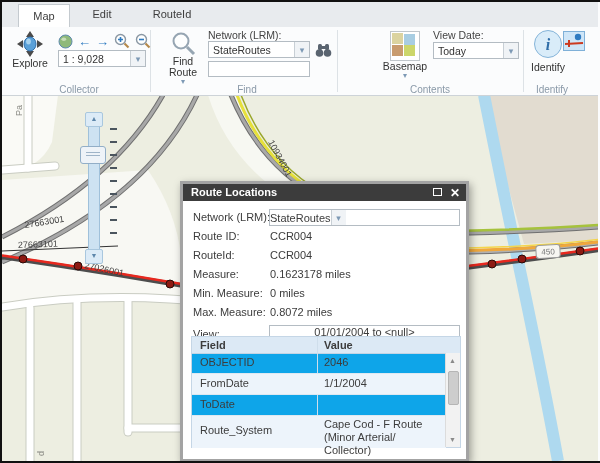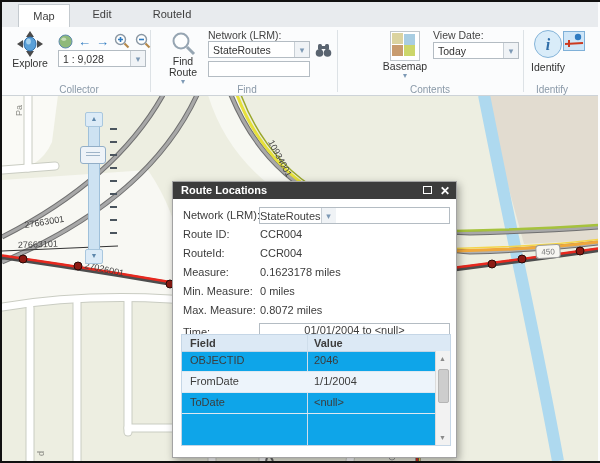--- a/index.html
+++ b/index.html
@@ -27,21 +27,21 @@
            font-family:"Liberation Serif",serif;font-style:italic;font-weight:bold;font-size:16px;color:#2f6da8;}
   .tool-selected{position:absolute;background:#cfe6f8;border:1px solid #7fb0d8;box-sizing:border-box;}
   
   .sl-track{position:absolute;left:88px;top:116px;width:10px;height:146px;background:#cde2f2;border:1px solid #9fc0da;border-radius:5px;z-index:3;}
   .sl-btn{position:absolute;width:16px;height:13px;background:#dcebf7;border:1px solid #a9c7de;border-radius:2px;
           color:#5e87ab;font-size:7px;line-height:12px;text-align:center;z-index:4;}
   .sl-thumb{position:absolute;left:80px;top:146px;width:24px;height:16px;background:#eef3f8;border:1px solid #92aec7;border-radius:3px;z-index:4;}
   .sl-thumb:before{content:"";position:absolute;left:5px;right:5px;top:5px;height:1px;background:#9fb4c8;box-shadow:0 3px 0 #9fb4c8;}
   .tick{position:absolute;left:110px;width:7px;height:2px;background:#4b555e;z-index:3;}
   
-  .dlg{position:absolute;left:172px;top:181px;width:283px;height:275px;background:#fff;border:1px solid #a3a3a3;
+  .dlg{position:absolute;left:180px;top:181px;width:283px;height:275px;background:#fff;border:3px solid #a3a3a3;
        box-shadow:2px 3px 8px rgba(0,0,0,.35);z-index:10;font-size:11px;color:#3c3c3c;}
   .dlg-title{position:absolute;left:0;top:0;right:0;height:17px;background:#3c3c3c;color:#fff;font-weight:bold;
              font-size:11px;line-height:17px;padding-left:8px;}
   .dlg-max{position:absolute;right:24px;top:4px;width:9px;height:8px;border:1.5px solid #fff;box-sizing:border-box;}
   .dlg-close{position:absolute;right:6px;top:1px;color:#fff;font-size:12px;font-weight:bold;}
   .dl{position:absolute;left:10px;}
   .dv{position:absolute;left:87px;}
   .dcombo{position:absolute;left:86px;width:191px;height:17px;background:#fff;border:1px solid #b4bcc3;
           display:flex;align-items:center;box-sizing:border-box;}
   .dtable{position:absolute;left:8px;top:152px;width:270px;height:112px;border:1px solid #c5d6e6;box-sizing:border-box;background:#0ea5e9;}
@@ -283,21 +283,21 @@
     <div class="dv" style="top:46px;">CCR004</div>
     <div class="dl" style="top:65px;">RouteId:</div>
     <div class="dv" style="top:65px;">CCR004</div>
     <div class="dl" style="top:84px;">Measure:</div>
     <div class="dv" style="top:84px;">0.1623178 miles</div>
     <div class="dl" style="top:103px;">Min. Measure:</div>
     <div class="dv" style="top:103px;">0 miles</div>
     <div class="dl" style="top:122px;">Max. Measure:</div>
     <div class="dv" style="top:122px;">0.8072 miles</div>
 
-    <div class="dl" style="top:144px;">Time:</div>
+    <div class="dl" style="top:144px;">View:</div>
     <div class="dcombo" style="top:141px;flex-direction:column;">
       <span class="txt" style="font-size:11px;">01/01/2004 to &lt;null&gt;</span>
       <span class="caretbox">▾</span>
     </div>
 
     <div class="dtable">
       <div class="thead">
         <span class="th1">Field</span>
         <span class="th2">Value</span>
       </div>
@@ -305,21 +305,24 @@
       <div class="trow" style="top:16px;height:20px;">
         <span class="c1">OBJECTID</span>
         <span class="c2">2046</span>
       </div>
       <div class="trow alt" style="top:37px;height:20px;">
         <span class="c1">FromDate</span>
         <span class="c2">1/1/2004</span>
       </div>
       <div class="trow" style="top:58px;height:20px;">
         <span class="c1">ToDate</span>
-        <span class="c2">&lt;null&gt;</span>
+      </div>
+      <div class="trow alt" style="top:79px;height:32px;border-bottom:none;">
+        <span class="c1" style="top:8px;">Route_System</span>
+        <span class="c2" style="top:2px;">Cape Cod - F Route (Minor Arterial/ Collector)</span>
       </div>
       <div class="sbar">
         <span class="sarr" style="top:1px;">▲</span>
         <span class="sthumb"></span>
         <span class="sarr" style="bottom:1px;">▼</span>
       </div>
     </div>
   </div>
 
   <div class="frame"></div>

